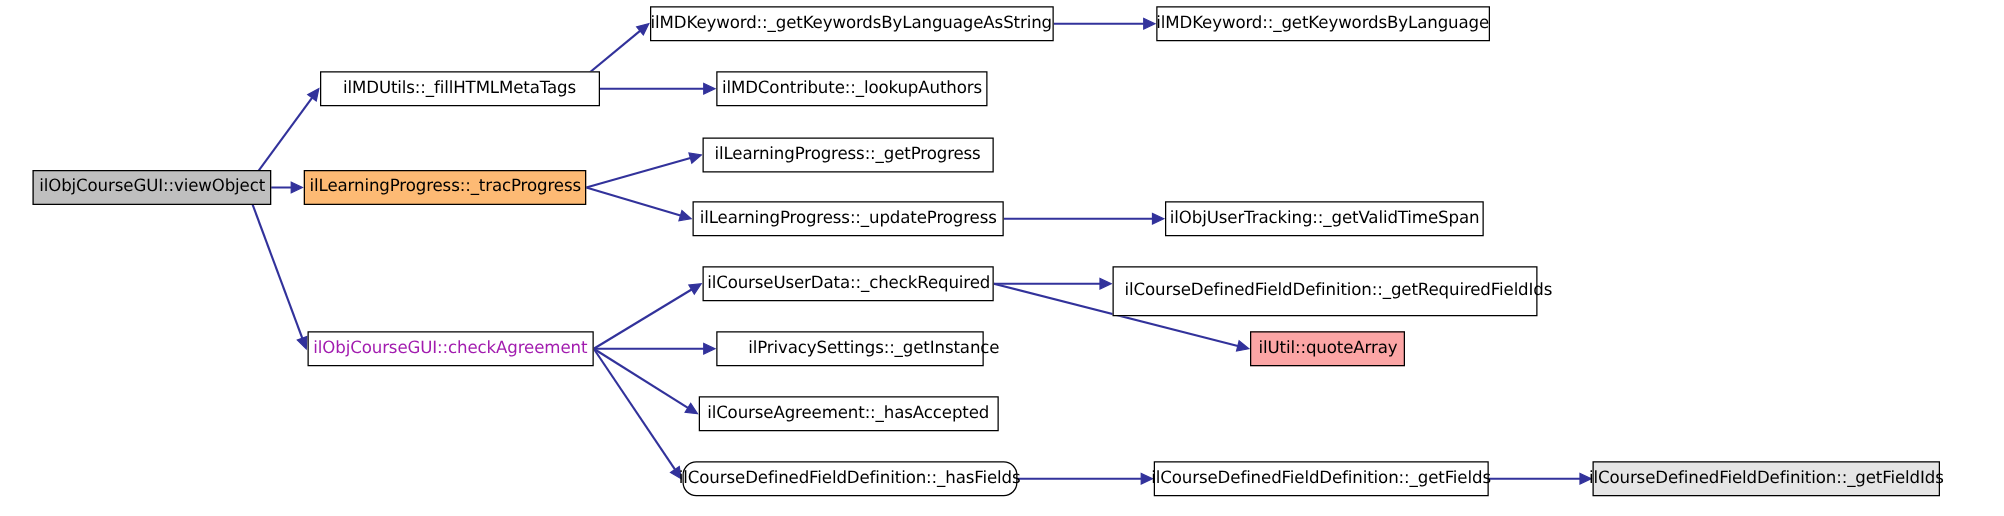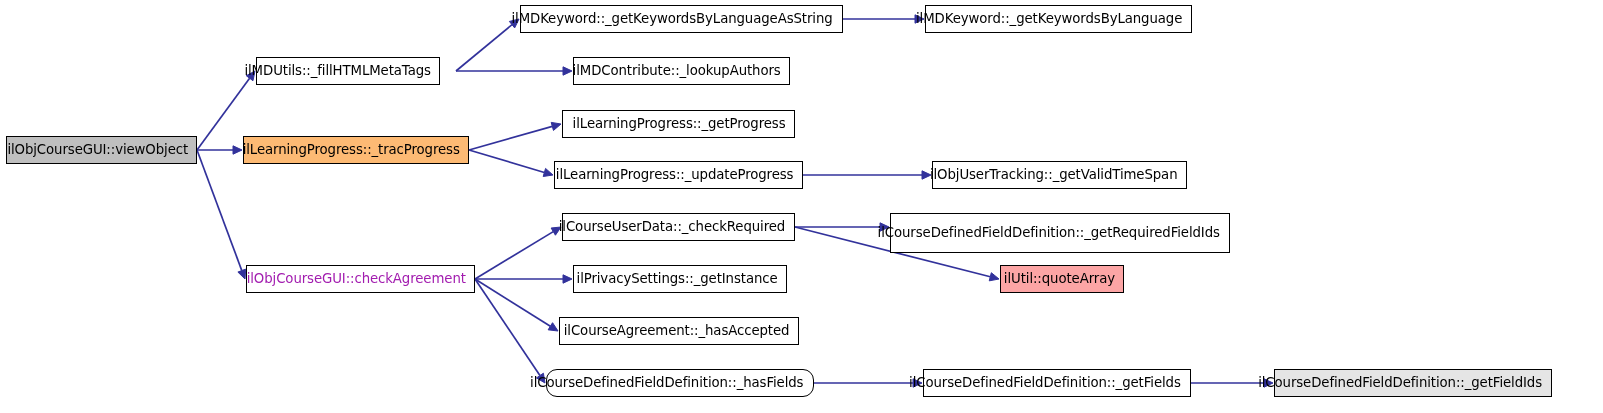--- a/index.html
+++ b/index.html
@@ -26,31 +26,32 @@
     height: 413px;
     pointer-events: none;
   }
   .gnode {
     position: absolute;
     box-sizing: border-box;
     border: 1px solid #000000;
     background: #ffffff;
     display: flex;
     align-items: center;
-    justify-content: flex-end;
+    justify-content: center;
     white-space: nowrap;
     font-family: "DejaVu Sans", sans-serif;
     font-size: 13.5px;
     color: #000000;
     line-height: 1;
     letter-spacing: -0.1px;
     padding: 0 7px;
   }
   .gnode.root {
     background: #bfbfbf;
+    margin-left: 20px;
   }
   .gnode .glabel {
     display: block;
     transform: scaleX(0.985);
   }
 </style>
 </head>
 <body>
 
 <div id="graph-canvas" style="width: 1603px; height: 413px; background: rgb(255, 255, 255);">
@@ -86,21 +87,21 @@
       <line x1="795" y1="227" x2="990.2762788300522" y2="276.78715365445225" stroke="#32329b" stroke-width="1.7"></line>
       <polygon points="999,279 989.2436172021299,280.85822353376125 991.3089404579745,272.71608377514326" fill="#32329b" stroke="#32329b" stroke-width="1"></polygon>
       <line x1="814" y1="383" x2="913" y2="383" stroke="#32329b" stroke-width="1.7"></line>
       <polygon points="922,383 913,387.2 913,378.8" fill="#32329b" stroke="#32329b" stroke-width="1"></polygon>
       <line x1="1191" y1="383" x2="1264" y2="383" stroke="#32329b" stroke-width="1.7"></line>
       <polygon points="1273,383 1264,387.2 1264,378.8" fill="#32329b" stroke="#32329b" stroke-width="1"></polygon>
     </svg>
 <div class="gnode root" style="left: 6px; top: 136px; width: 191px; height: 28px; border-color: rgb(0, 0, 0); background: rgb(191, 191, 191); color: rgb(0, 0, 0);">
       <span class="glabel">ilObjCourseGUI::viewObject</span>
     </div>
-    <div class="gnode" style="left: 256px; top: 57px; width: 184px; height: 28px; border-color: rgb(0, 0, 0); background: rgb(255, 255, 255); color: rgb(0, 0, 0);">
+    <div class="gnode" style="left: 256px; top: 57px; width: 224px; height: 28px; border-color: rgb(0, 0, 0); background: rgb(255, 255, 255); color: rgb(0, 0, 0);">
       <span class="glabel">ilMDUtils::_fillHTMLMetaTags</span>
     </div>
     <div class="gnode" style="left: 243px; top: 136px; width: 226px; height: 28px; border-color: rgb(0, 0, 0); background: #fdba74; color: rgb(0, 0, 0);">
       <span class="glabel">ilLearningProgress::_tracProgress</span>
     </div>
     <div class="gnode" style="left: 246px; top: 265px; width: 229px; height: 28px; border-color: rgb(0, 0, 0); background: rgb(255, 255, 255); color: #a21caf;">
       <span class="glabel">ilObjCourseGUI::checkAgreement</span>
     </div>
     <div class="gnode" style="left: 520px; top: 5px; width: 323px; height: 28px; border-color: rgb(0, 0, 0); background: rgb(255, 255, 255); color: rgb(0, 0, 0);">
       <span class="glabel">ilMDKeyword::_getKeywordsByLanguageAsString</span>

